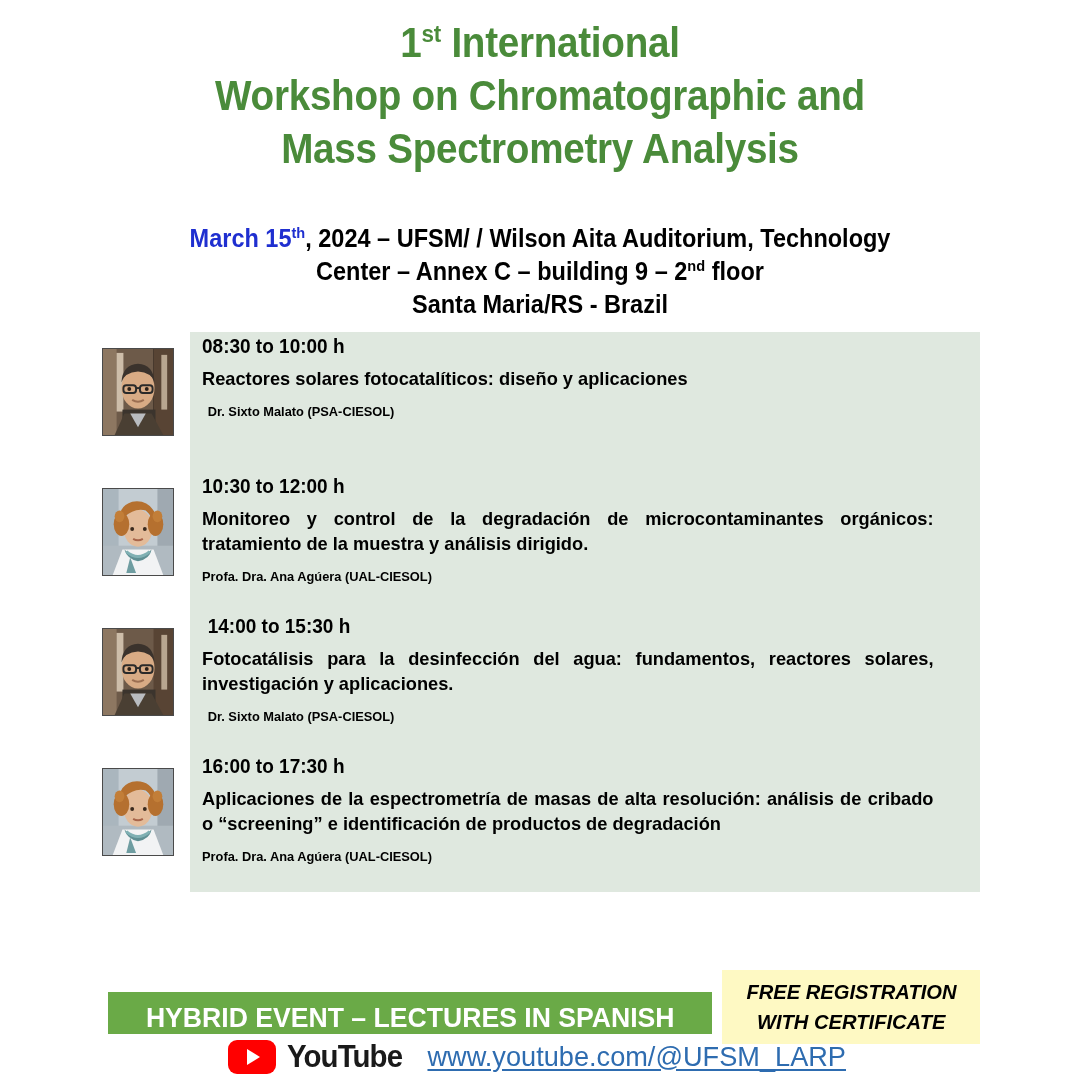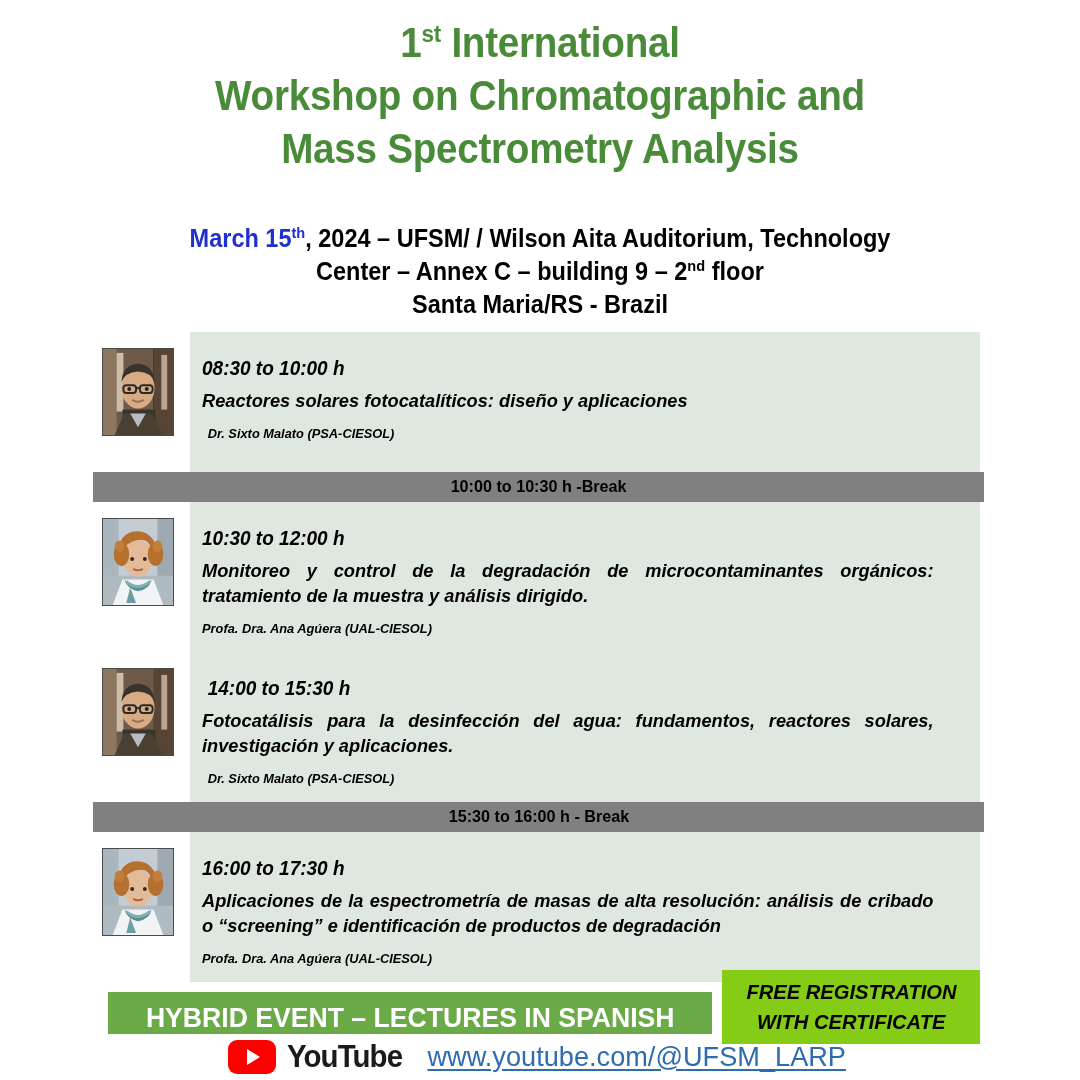--- a/index.html
+++ b/index.html
@@ -53,21 +53,21 @@
     position: absolute; left: 102px; top: 16px;
     width: 72px; height: 88px;
     border: 1px solid #4a4a4a;
     overflow: hidden;
     background: #c8c8c0;
   }
   .photo .ph-svg { display:block; width: 100%; height: 100%; }
 
   .session-text {
     position: relative; margin-left: 202px; width: 768px;
-    padding-top: 22px; padding-bottom: 14px; font-style: italic;
+    padding-top: 0; padding-bottom: 14px;
   }
   .sess-time {
     font-weight: bold; font-size: 20px; color: #000;
     line-height: 28px; margin-bottom: 6px;
     transform: scaleX(0.95); transform-origin: left center;
   }
   .sess-time.indent { padding-left: 6px; }
   .sess-title {
     font-weight: bold; font-size: 19px; color: #000;
     line-height: 25px; text-align: justify;
@@ -101,21 +101,21 @@
   }
   .hybrid-banner span {
     color: #ffffff; font-weight: bold; font-size: 28px;
     letter-spacing: 0px; white-space: nowrap;
     transform: scaleX(0.95);
   }
 
   .free-box {
     position: absolute; left: 722px; top: 970px;
     width: 258px; height: 74px;
-    background: #84cc16;
+    background: #fef9c3;
     display: flex; flex-direction: column;
     align-items: center; justify-content: center;
   }
   .free-box div {
     color: #000; font-weight: bold; font-style: italic;
     font-size: 21px; line-height: 30px; white-space: nowrap;
     transform: scaleX(0.96);
   }
 
   .yt-row {
@@ -190,23 +190,20 @@
           </svg>
         </div>
         <div class="session-text">
           <div class="sess-time">08:30 to 10:00 h</div>
           <div class="sess-title">Reactores solares fotocatalíticos:  diseño y aplicaciones</div>
           <div class="sess-speaker indent">Dr. Sixto Malato  (PSA-CIESOL)</div>
         </div>
       </div>
     </div>
 
-    <div class="break-bar">
-      <span>10:00 to 10:30 h -Break</span>
-    </div>
 
     <div class="session">
       <div class="session-bg"></div>
       <div class="session-inner">
         <div class="photo">
           <svg class="ph-svg" viewBox="0 0 72 88" preserveAspectRatio="none">
             <rect x="0" y="0" width="72" height="88" fill="#c3ccd2"></rect>
             <rect x="0" y="0" width="16" height="88" fill="#aab6be"></rect>
             <rect x="56" y="0" width="16" height="88" fill="#9fa9b1"></rect>
             <rect x="0" y="58" width="72" height="30" fill="#b0bac1"></rect>
@@ -258,23 +255,20 @@
           </svg>
         </div>
         <div class="session-text">
           <div class="sess-time indent">14:00 to 15:30 h</div>
           <div class="sess-title">Fotocatálisis para la desinfección del agua: fundamentos, reactores solares, investigación y aplicaciones.</div>
           <div class="sess-speaker indent">Dr. Sixto Malato  (PSA-CIESOL)</div>
         </div>
       </div>
     </div>
 
-    <div class="break-bar">
-      <span>15:30 to 16:00 h - Break</span>
-    </div>
 
     <div class="session">
       <div class="session-bg"></div>
       <div class="session-inner">
         <div class="photo">
           <svg class="ph-svg" viewBox="0 0 72 88" preserveAspectRatio="none">
             <rect x="0" y="0" width="72" height="88" fill="#c3ccd2"></rect>
             <rect x="0" y="0" width="16" height="88" fill="#aab6be"></rect>
             <rect x="56" y="0" width="16" height="88" fill="#9fa9b1"></rect>
             <rect x="0" y="58" width="72" height="30" fill="#b0bac1"></rect>

